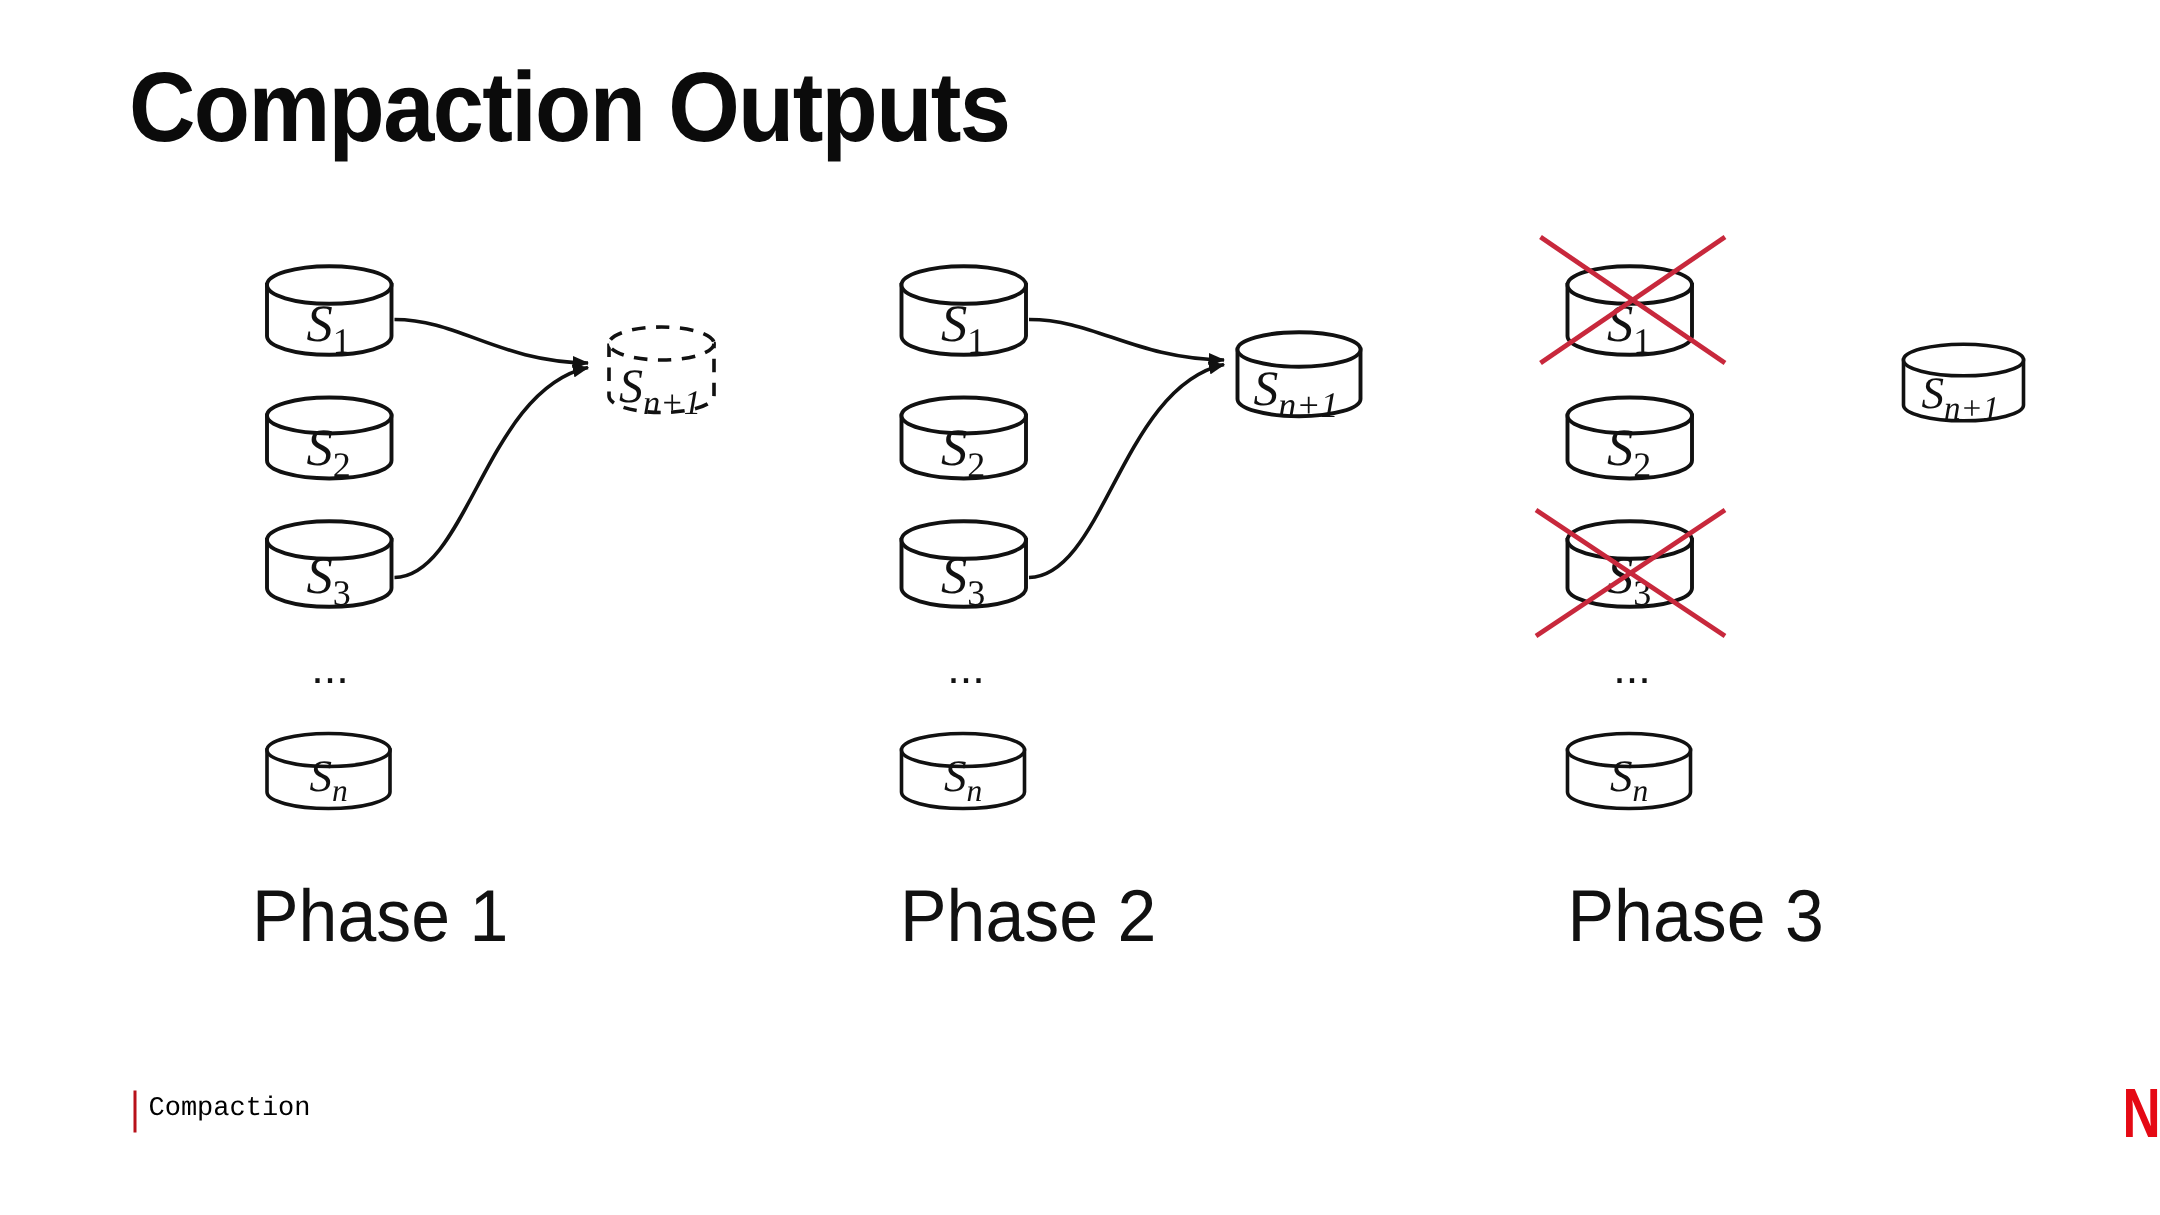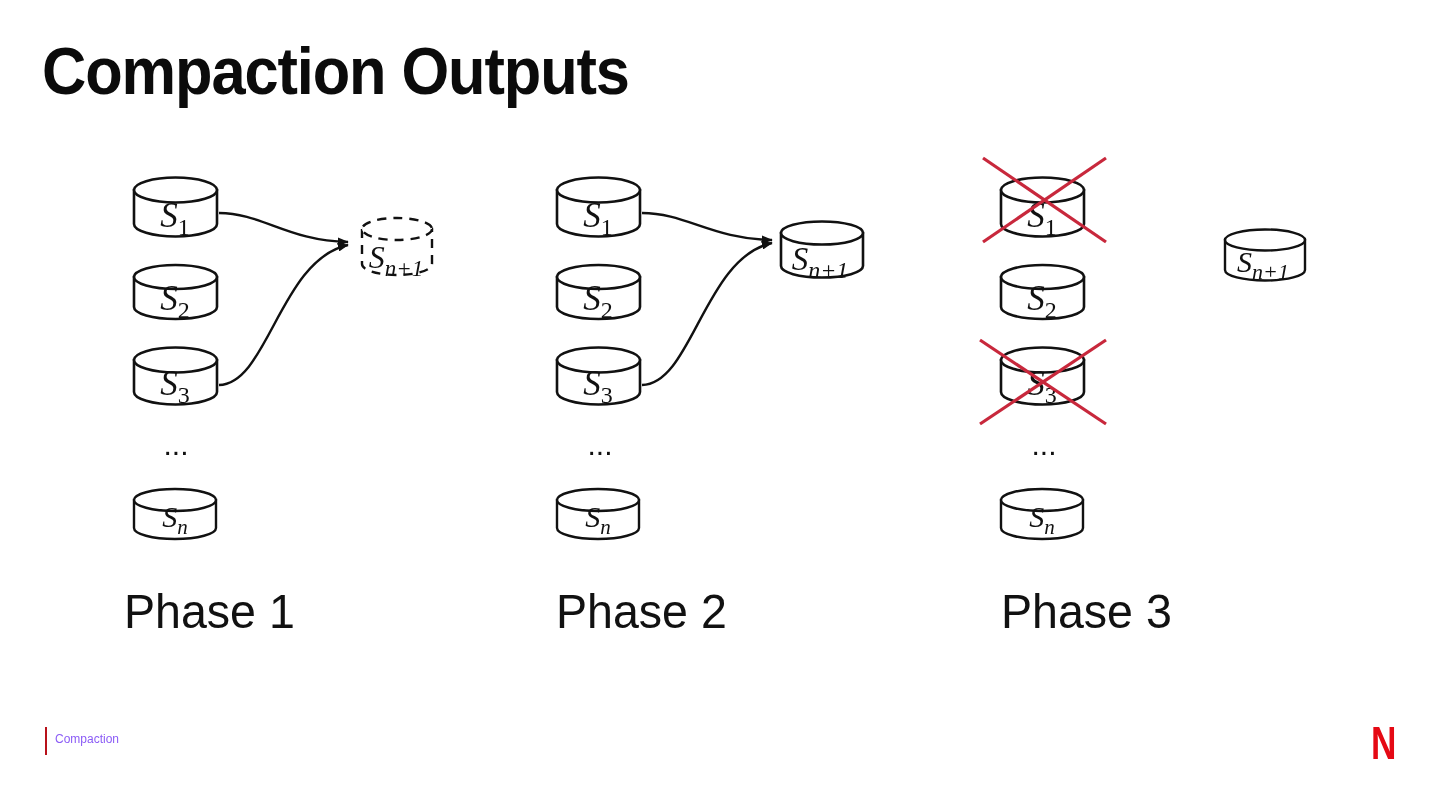--- a/index.html
+++ b/index.html
@@ -5,21 +5,21 @@
   html,body{margin:0;padding:0;}
   body{
     width:1440px;height:810px;
     background:#ffffff;
     font-family:"Liberation Sans", sans-serif;
     overflow:hidden;
     position:relative;
   }
   #slide{
     position:absolute;inset:0;
-    width:1396px;height:810px;
+    width:1396px;height:810px;margin-left:44px;
   }
   #title{
     position:absolute;
     left:42px; top:36px;
     font-family:"Liberation Sans", sans-serif;
     font-weight:bold;
     font-size:66px;
     line-height:70px;
     letter-spacing:-1.2px;
     color:#0b0b0b;
@@ -45,24 +45,24 @@
   }
   #footer-bar{
     position:absolute;
     left:45px; top:727px;
     width:2px; height:28px;
     background:#b8111a;
   }
   #footer-text{
     position:absolute;
     left:55px; top:730px;
-    font-family:Liberation Sans, sans-serif;
-    font-size:12px;
+    font-family:Liberation Mono, monospace;
+    font-size:18px;
     line-height:18px;
-    color:#8b5cf6;
+    color:#000000;
     white-space:nowrap;
   }
   #brand-logo{
     position:absolute;
     left:1371px; top:723px;
     width:34px; height:38px;
     font-family:"Liberation Sans", sans-serif;
     font-weight:bold;
     font-size:44px;
     line-height:38px;

